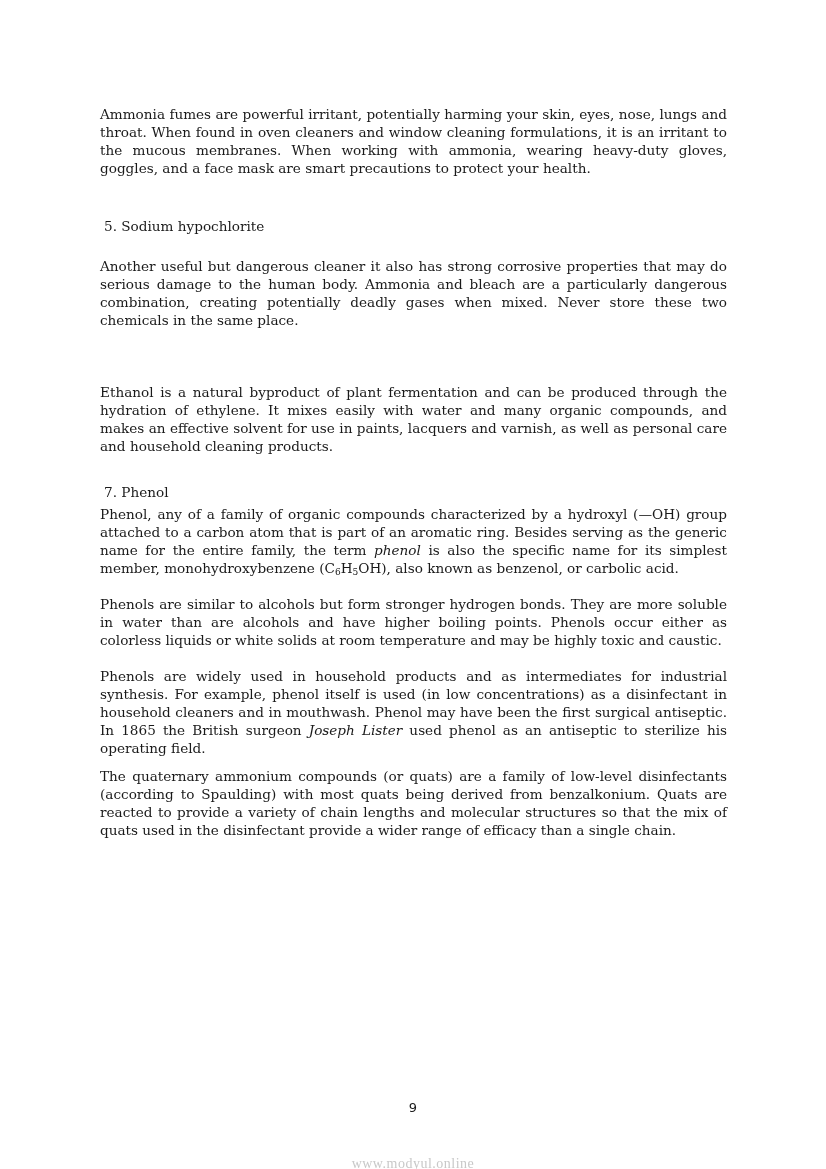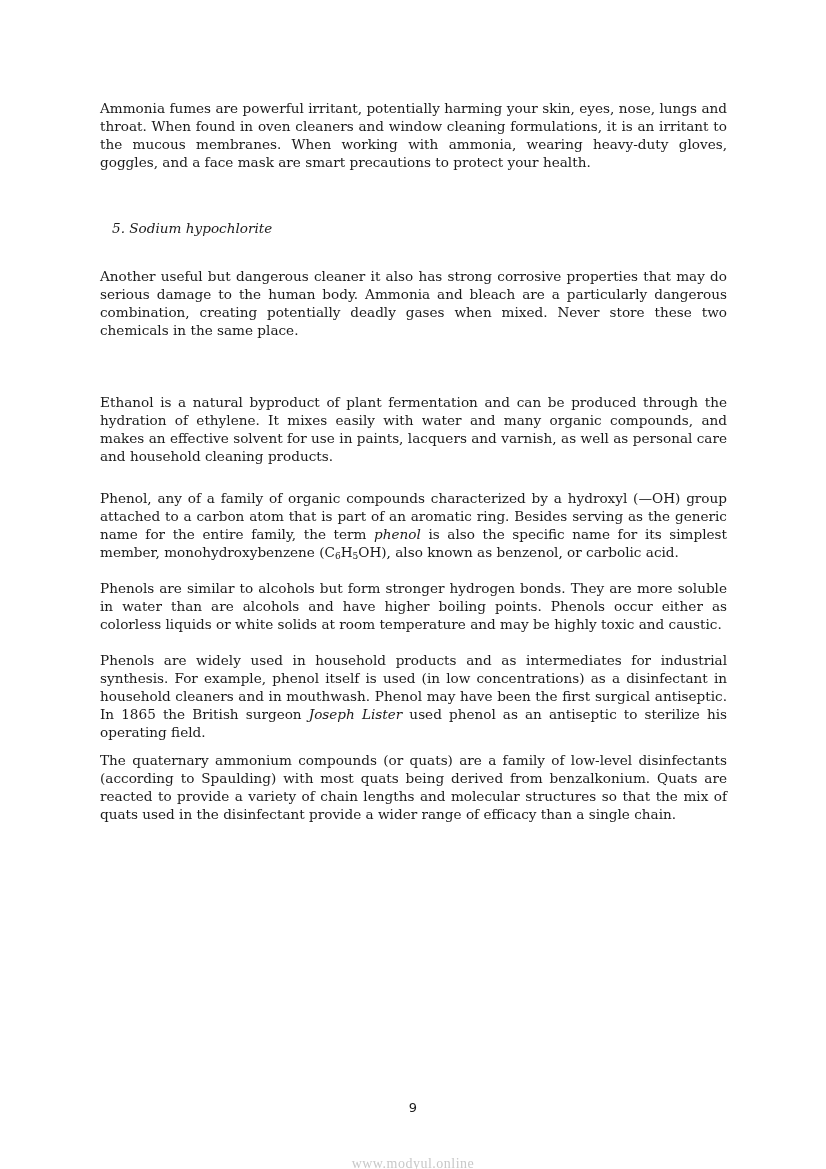--- a/index.html
+++ b/index.html
@@ -1,23 +1,23 @@
 <!DOCTYPE html>
 <html><head>
   <meta charset="utf-8">
   <style>
     html, body { margin: 0; padding: 0; background: #ffffff; }
     body { width: 826px; height: 1169px; position: relative; overflow: hidden; }
     .page {
-      position: absolute; left: 100px; top: 99px; width: 627px;
+      position: absolute; left: 100px; top: 105px; width: 627px;
       font-family: "DejaVu Serif", "Liberation Serif", serif;
       font-size: 13.6px; line-height: 18px; color: #1a1a1a;
     }
     .para { margin: 0; text-align: justify; }
-    .heading { margin: 12px; font-style: italic; }
+    .heading { margin: 4px; }
     .gap-para { height: 18px; }
     .gap-section { height: 36px; }
     .gap-small { height: 10px; }
     .gap-tiny { height: 6px; }
     em { font-style: italic; }
     sub { font-size: 9px; vertical-align: -2px; line-height: 0; }
     .line2 { line-height: 20px; }
     .pageno {
       position: absolute; left: 0; width: 826px; top: 1100px; text-align: center;
       font-family: "DejaVu Sans", sans-serif; font-size: 13px; color: #1a1a1a;
@@ -40,20 +40,21 @@
   <p class="para">Another useful but dangerous cleaner it also has strong corrosive properties that may do serious damage to the human body. Ammonia and bleach are a particularly dangerous combination, creating potentially deadly gases when mixed. Never store these two chemicals in the same place.</p>
   <div class="gap-para"></div>
 
   <div class="gap-section"></div>
 
   <p class="para">Ethanol is a natural byproduct of plant fermentation and can be produced through the hydration of ethylene. It mixes easily with water and many organic compounds, and makes an effective solvent for use in paints, lacquers and varnish, as well as personal care and household cleaning products.</p>
   <div class="gap-para"></div>
 
   <div class="gap-tiny"></div>
 
+  <p class="heading">7. Phenol</p>
   <p class="para"><span>Phenol, any of a family of organic compounds characterized by a hydroxyl (—OH) group attached to a carbon atom that is part of an aromatic ring. Besides serving as the generic name for the entire family, the term </span><em>phenol</em><span> is also the specific name for its simplest member, monohydroxybenzene (C</span><sub>6</sub><span>H</span><sub>5</sub><span>OH), also known as benzenol, or carbolic acid.</span></p>
   <div class="gap-para"></div>
   <p class="para">Phenols are similar to alcohols but form stronger hydrogen bonds. They are more soluble in water than are alcohols and have higher boiling points. Phenols occur either as colorless liquids or white solids at room temperature and may be highly toxic and caustic.</p>
   <div class="gap-para"></div>
   <p class="para"><span>Phenols are widely used in household products and as intermediates for industrial synthesis. For example, phenol itself is used (in low concentrations) as a disinfectant in household cleaners and in mouthwash. Phenol may have been the first surgical antiseptic. In 1865 the British surgeon </span><em>Joseph Lister</em><span> used phenol as an antiseptic to sterilize his operating field.</span></p>
 
   <div class="gap-small"></div>
 
   <p class="para">The quaternary ammonium compounds (or quats) are a family of low-level disinfectants (according to Spaulding) with most quats being derived from benzalkonium. Quats are reacted to provide a variety of chain lengths and molecular structures so that the mix of quats used in the disinfectant provide a wider range of efficacy than a single chain.</p>
 </div>

